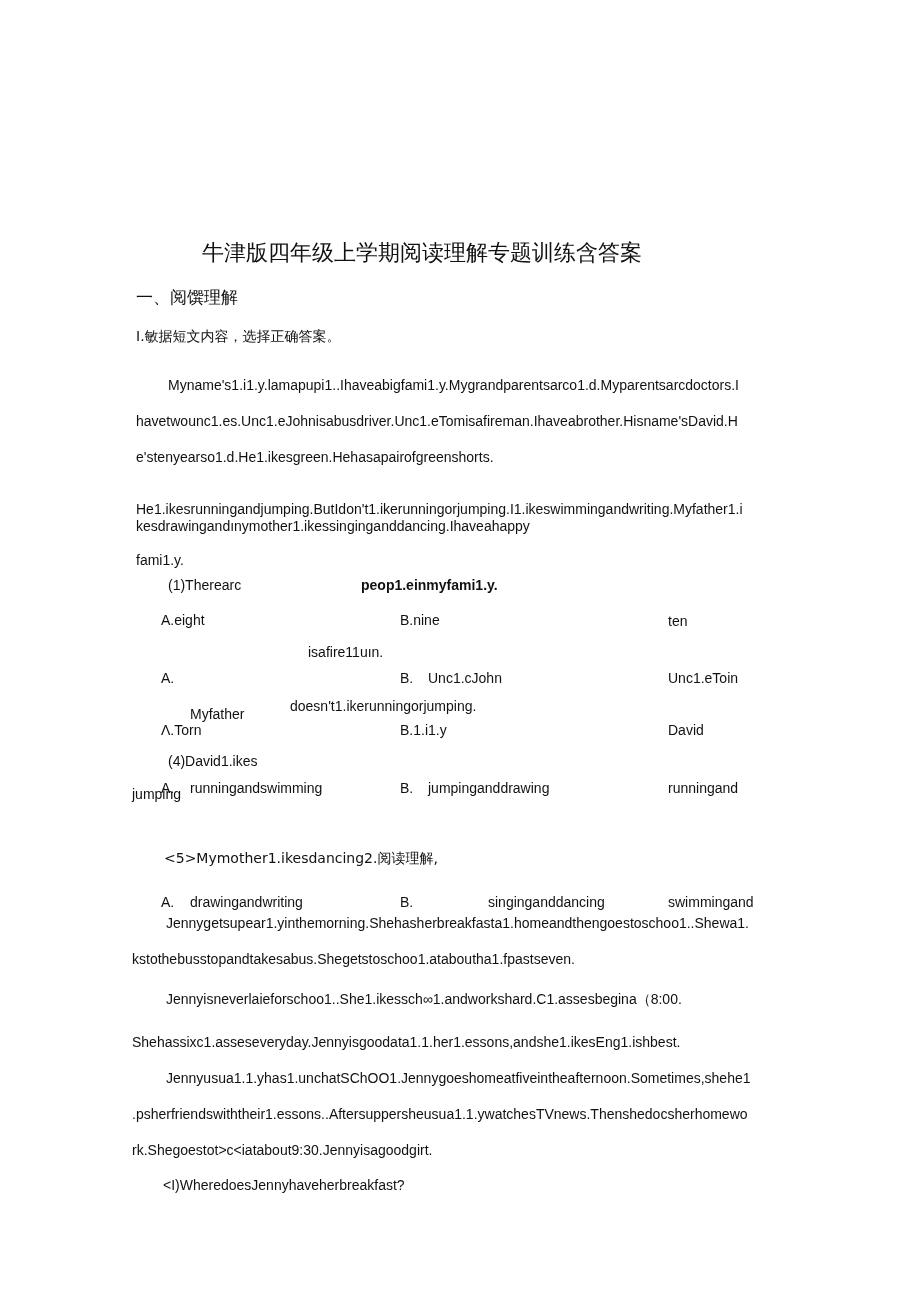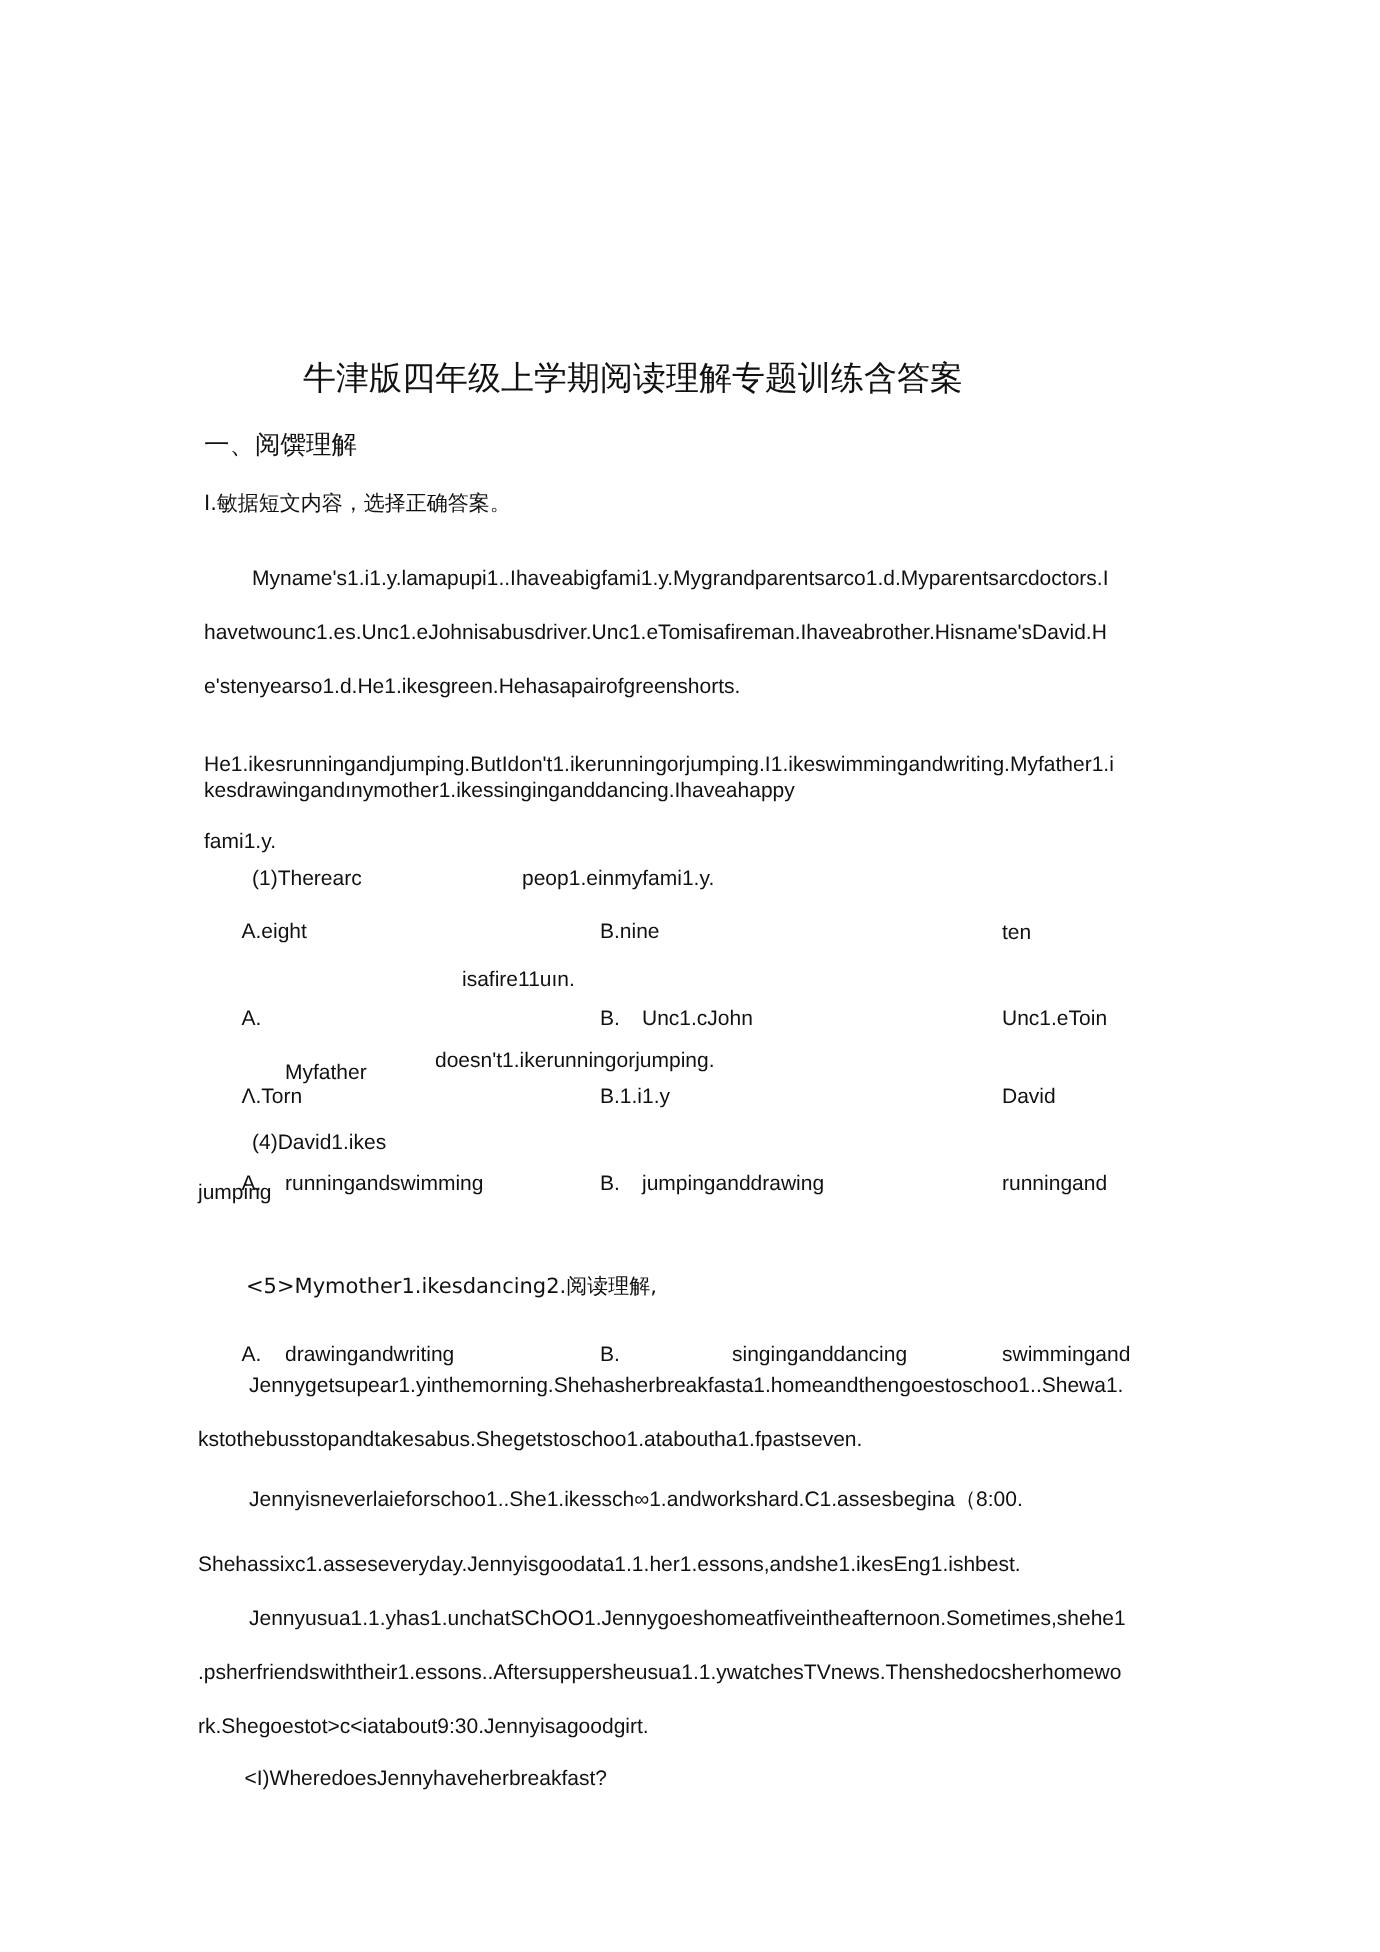--- a/index.html
+++ b/index.html
@@ -23,21 +23,21 @@
   <div class="t cn" style="left:136px; top:328px;">I.敏据短文内容，选择正确答案。</div>
 
   <div class="t" style="left:168px; top:377px;">Myname's1.i1.y.lamapupi1..Ihaveabigfami1.y.Mygrandparentsarco1.d.Myparentsarcdoctors.I</div>
   <div class="t" style="left:136px; top:413px;">havetwounc1.es.Unc1.eJohnisabusdriver.Unc1.eTomisafireman.Ihaveabrother.Hisname'sDavid.H</div>
   <div class="t" style="left:136px; top:449px;">e'stenyearso1.d.He1.ikesgreen.Hehasapairofgreenshorts.</div>
   <div class="t" style="left:136px; top:501px;">He1.ikesrunningandjumping.ButIdon't1.ikerunningorjumping.I1.ikeswimmingandwriting.Myfather1.i</div>
   <div class="t" style="left:136px; top:518px;">kesdrawingandınymother1.ikessinginganddancing.Ihaveahappy</div>
   <div class="t" style="left:136px; top:552px;">fami1.y.</div>
 
   <div class="t" style="left:168px; top:577px;">(1)Therearc</div>
-  <div class="t" style="left:348px; top:577px;">peop1.einmyfami1.y.</div>
+  <div class="t" style="left:361px; top:577px;font-weight:bold;">peop1.einmyfami1.y.</div>
   <div class="t" style="left:161px; top:612px;">A.eight</div>
   <div class="t" style="left:400px; top:612px;">B.nine</div>
   <div class="t" style="left:668px; top:613px;">ten</div>
 
   <div class="t" style="left:308px; top:644px;">isafire11uın.</div>
   <div class="t" style="left:161px; top:670px;">A.</div>
   <div class="t" style="left:190px; top:670px;margin-top:36px;">Myfather</div>
   <div class="t" style="left:400px; top:670px;">B.</div>
   <div class="t" style="left:428px; top:670px;">Unc1.cJohn</div>
   <div class="t" style="left:668px; top:670px;">Unc1.eToin</div>

